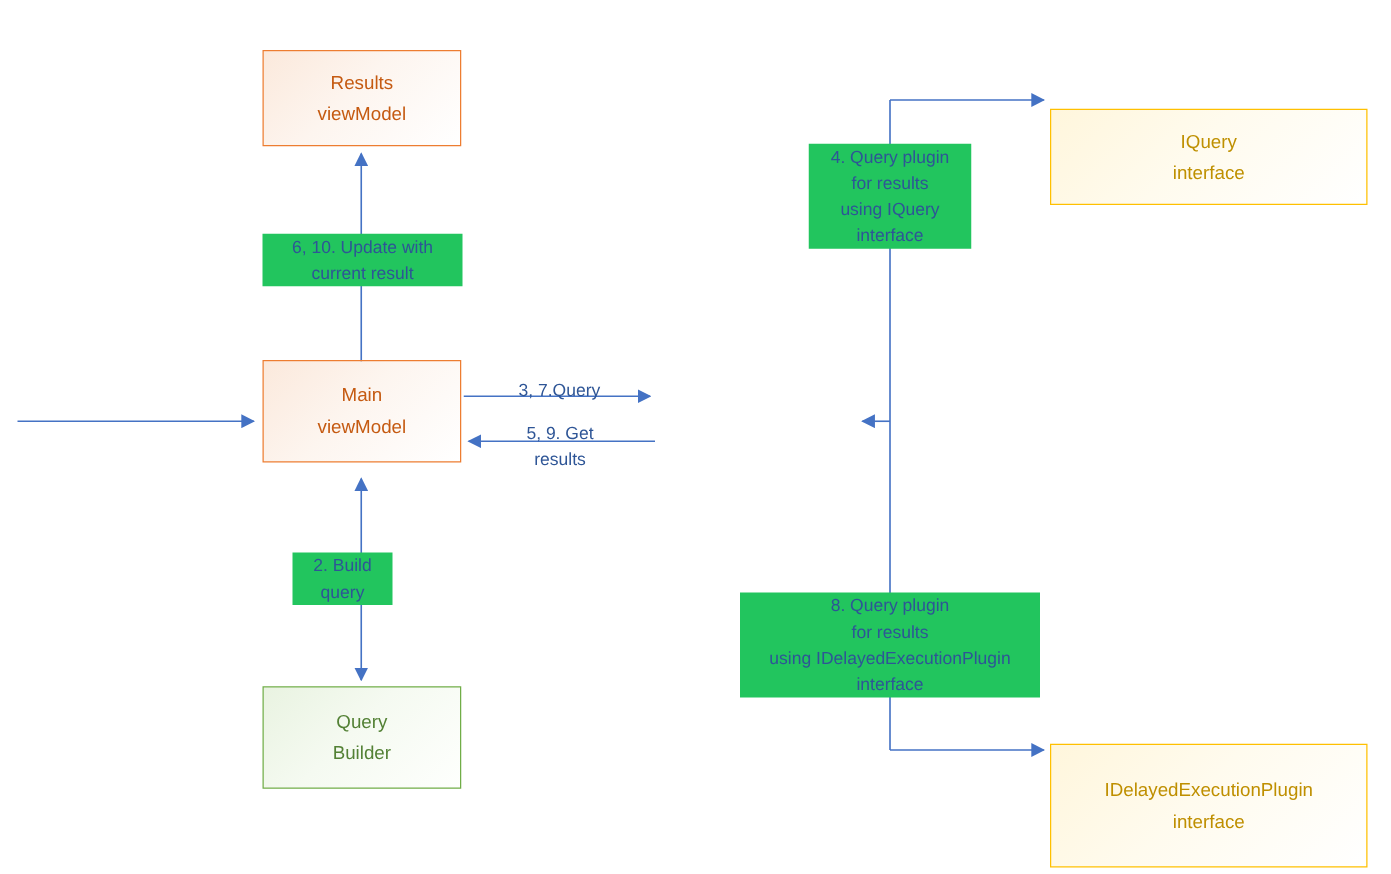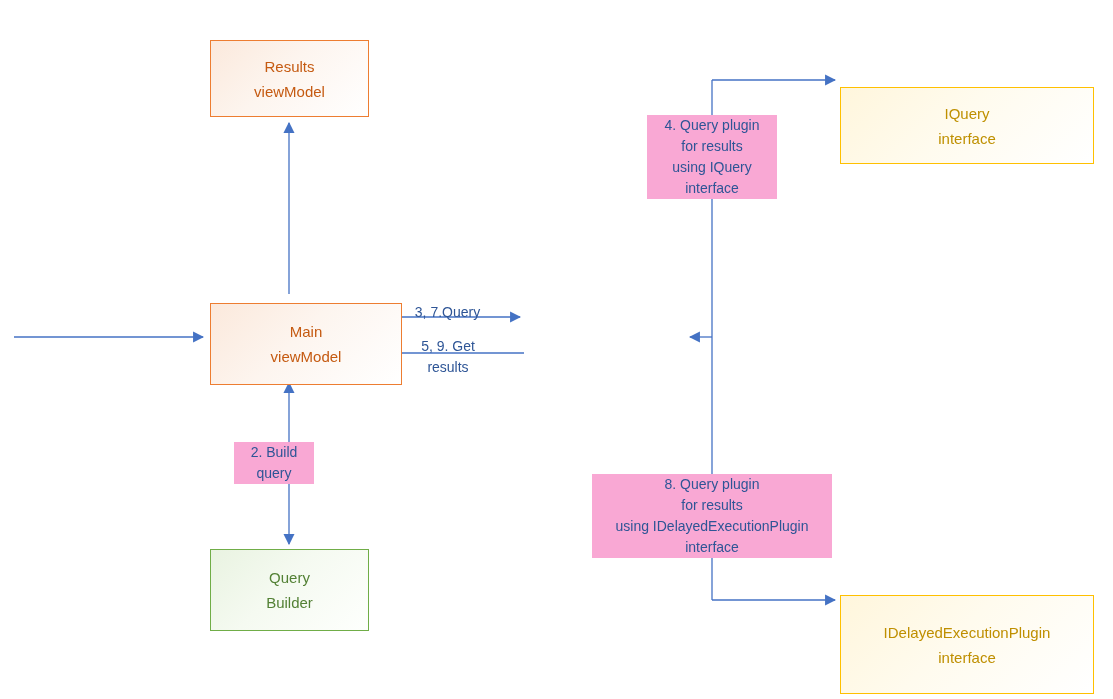--- a/index.html
+++ b/index.html
@@ -11,21 +11,21 @@
     overflow:hidden;
   }
   svg.wires{position:absolute;left:0;top:0;z-index:1;}
   .edge-label{
     position:absolute;z-index:2;
     color:#2E5596;
     font-size:14px;line-height:21px;
     text-align:center;
     white-space:pre-line;
   }
-  .edge-label.masked{background:#f9a8d4;}
+  .edge-label.masked{background:#22c55e;}
   .node{
     position:absolute;z-index:3;
     display:flex;align-items:center;justify-content:center;
     text-align:center;
     font-size:15px;line-height:25px;
     white-space:pre-line;
     box-sizing:border-box;
   }
   .node.orange{
     border:1px solid #ED7D31;
@@ -41,21 +41,21 @@
     border:1px solid #FFC000;
     background:linear-gradient(135deg,#FFF6DC 0%,#FFFBEE 45%,#FFFFFF 100%);
     color:#BF9000;
     margin-top:47px;
   }
   .node.yellow.deep{color:#BF8F00;}
 
   
   #n-results   {left:210px; top:40px;  width:159px; height:77px;}
   #n-iquery    {left:840px; top:40px;  width:254px; height:77px;}
-  #n-main      {left:210px; top:303px; width:192px; height:82px;}
+  #n-main      {left:210px; top:288px; width:159px; height:82px;}
   #n-plugin    {left:525px; top:295px; width:159px; height:82px;}
   #n-query     {left:210px; top:549px; width:159px; height:82px;}
   #n-idelayed  {left:840px; top:548px; width:254px; height:99px;}
 
   
   #l-receive {left:57px;  top:301px; width:120px;}
   #l-update  {left:210px; top:187px; width:160px;}
   #l-query   {left:400px; top:302px; width:95px;}
   #l-get     {left:410px; top:336px; width:76px;}
   #l-build   {left:234px; top:442px; width:80px;}
@@ -80,20 +80,22 @@
       <line x1="524" y1="353" x2="375" y2="353" marker-end="url(#arrow)"></line>
       <line x1="289" y1="383" x2="289" y2="544" marker-start="url(#arrow)" marker-end="url(#arrow)"></line>
       <line x1="712" y1="80" x2="712" y2="600"></line>
       <line x1="712" y1="80" x2="835" y2="80" marker-end="url(#arrow)"></line>
       <line x1="712" y1="337" x2="690" y2="337" marker-end="url(#arrow)"></line>
       <line x1="712" y1="600" x2="835" y2="600" marker-end="url(#arrow)"></line>
     </g>
   </svg>
 
 
+  <div class="edge-label masked" id="l-update">6, 10. Update with
+current result</div>
 
   <div class="edge-label" id="l-query">3, 7.Query</div>
 
   <div class="edge-label" id="l-get">5, 9. Get
 results</div>
 
   <div class="edge-label masked" id="l-build">2. Build
 query</div>
 
   <div class="edge-label masked" id="l-q4">4. Query plugin

